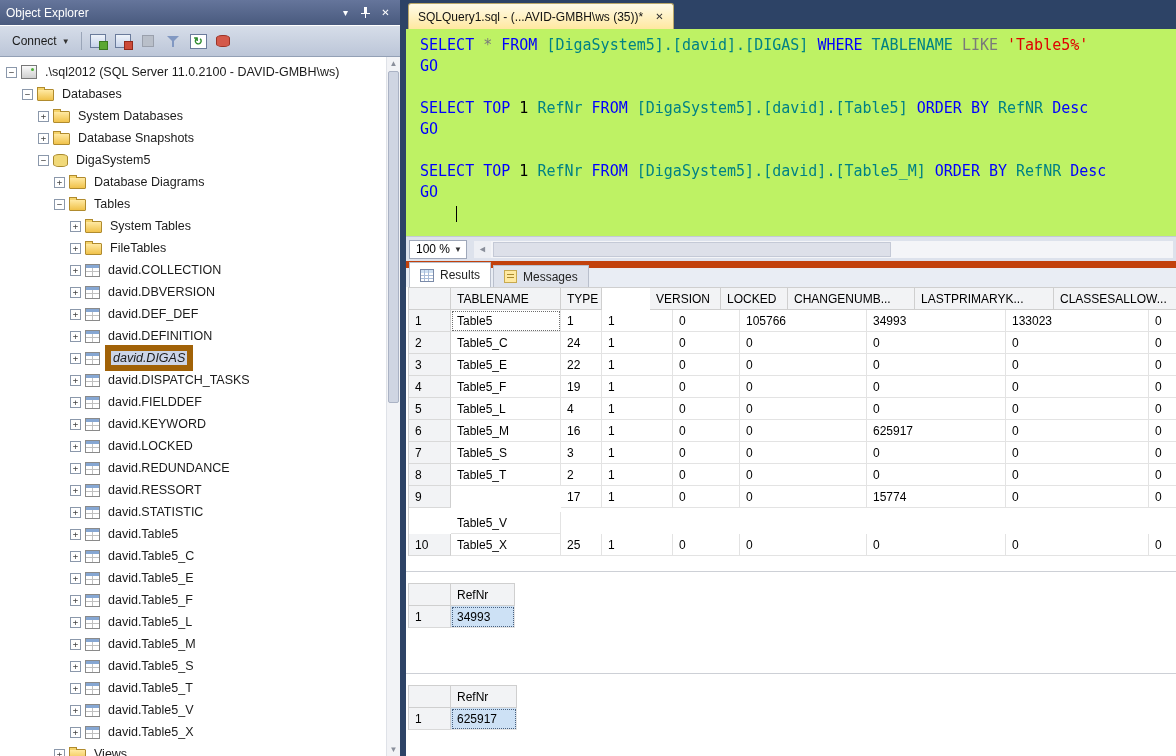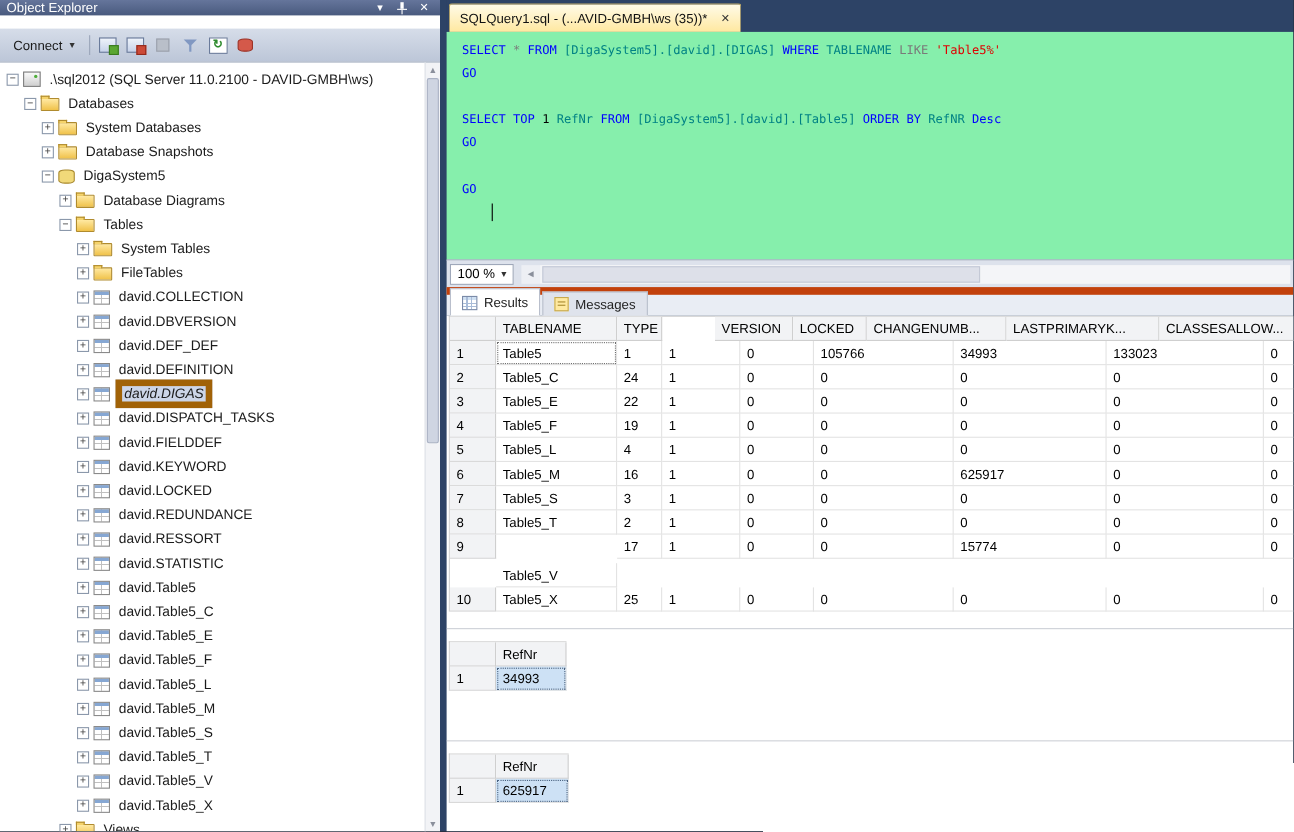--- a/index.html
+++ b/index.html
@@ -1,21 +1,21 @@
 <!DOCTYPE html>
 <html><head>
 <meta charset="utf-8">
 <style>
   html,body{margin:0;padding:0;background:#222;}
   .screen{position:relative;width:1176px;height:756px;background:#2d4366;overflow:hidden;
           font-family:"Liberation Sans",sans-serif;-webkit-font-smoothing:antialiased;}
 
   
   #oe{position:absolute;left:0;top:0;width:400px;height:756px;background:#fff;}
-  #oe-header{position:absolute;top:0;left:0;right:0;height:14px;
+  #oe-header{position:absolute;top:0;left:0;right:0;height:25px;
     background:linear-gradient(#65759b,#495a7e);color:#fff;display:flex;align-items:center;
     padding:0 6px;font-size:12px;}
   #oe-header .spacer{flex:1;}
   .hdr-btn{width:17px;height:15px;display:flex;align-items:center;justify-content:center;
     color:#fff;font-size:10px;margin-left:3px;cursor:default;}
   .pin{position:relative;width:9px;height:11px;}
   .pin::before{content:"";position:absolute;left:3px;top:0;width:3px;height:6px;background:#fff;}
   .pin::after{content:"";position:absolute;left:0;top:6px;width:9px;height:1px;background:#fff;}
   .pin .needle{position:absolute;left:4px;top:7px;width:1px;height:4px;background:#fff;}
 
@@ -66,22 +66,22 @@
 
   
   #doc{position:absolute;left:406px;top:0;right:0;height:756px;background:#2d4366;}
   #tabstrip{position:absolute;top:0;left:0;right:0;height:29px;background:#2d4366;}
   .doc-tab{position:absolute;left:2px;top:3px;height:26px;box-sizing:border-box;
     background:linear-gradient(#fffbe8,#ffe8a0);border:1px solid #bba96a;border-bottom:none;
     border-radius:3px 3px 0 0;display:flex;align-items:center;gap:12px;padding:0 9px;
     font-size:12px;color:#111;}
   .tab-close{font-size:10px;color:#333;}
 
-  #editor{position:absolute;top:29px;left:0;right:0;height:207px;background:#86efac;
-    font-family:"DejaVu Sans Mono","Liberation Mono",monospace;font-size:11px;}
+  #editor{position:absolute;top:29px;left:0;right:0;height:207px;background:#bef264;
+    font-family:"DejaVu Sans Mono","Liberation Mono",monospace;font-size:15px;}
   #editor-lines{padding:6px 0 0 14px;}
   .code-line{height:21px;line-height:21px;white-space:pre;}
   .tok-kw{color:#0000ff;}
   .tok-id{color:#008284;}
   .tok-op{color:#7a7a7a;}
   .tok-str{color:#e00000;}
   .tok-num{color:#000;}
   .tok-pl{color:#000;}
   .caret{display:inline-block;width:1px;height:16px;background:#000;vertical-align:middle;}
 
@@ -343,20 +343,21 @@
     </div>
 
     <div id="editor">
       <div id="editor-lines">
           <div class="code-line"><span class="tok-kw">SELECT </span><span class="tok-op">* </span><span class="tok-kw">FROM </span><span class="tok-id">[DigaSystem5].[david].[DIGAS] </span><span class="tok-kw">WHERE </span><span class="tok-id">TABLENAME </span><span class="tok-op">LIKE </span><span class="tok-str">'Table5%'</span></div>
           <div class="code-line"><span class="tok-kw">GO</span></div>
           <div class="code-line"></div>
           <div class="code-line"><span class="tok-kw">SELECT </span><span class="tok-kw">TOP </span><span class="tok-num">1 </span><span class="tok-id">RefNr </span><span class="tok-kw">FROM </span><span class="tok-id">[DigaSystem5].[david].[Table5] </span><span class="tok-kw">ORDER BY </span><span class="tok-id">RefNR </span><span class="tok-kw">Desc</span></div>
           <div class="code-line"><span class="tok-kw">GO</span></div>
           <div class="code-line"></div>
+          <div class="code-line"><span class="tok-kw">SELECT </span><span class="tok-kw">TOP </span><span class="tok-num">1 </span><span class="tok-id">RefNr </span><span class="tok-kw">FROM </span><span class="tok-id">[DigaSystem5].[david].[Table5_M] </span><span class="tok-kw">ORDER BY </span><span class="tok-id">RefNR </span><span class="tok-kw">Desc</span></div>
           <div class="code-line"><span class="tok-kw">GO</span></div>
           <div class="code-line"><span class="tok-pl">    </span><span class="caret"></span></div>
         </div>
     </div>
 
     <div id="zoombar">
       <span class="zoom-select">
         <span>100 %</span>
         <span class="chev">▼</span>
       </span>

